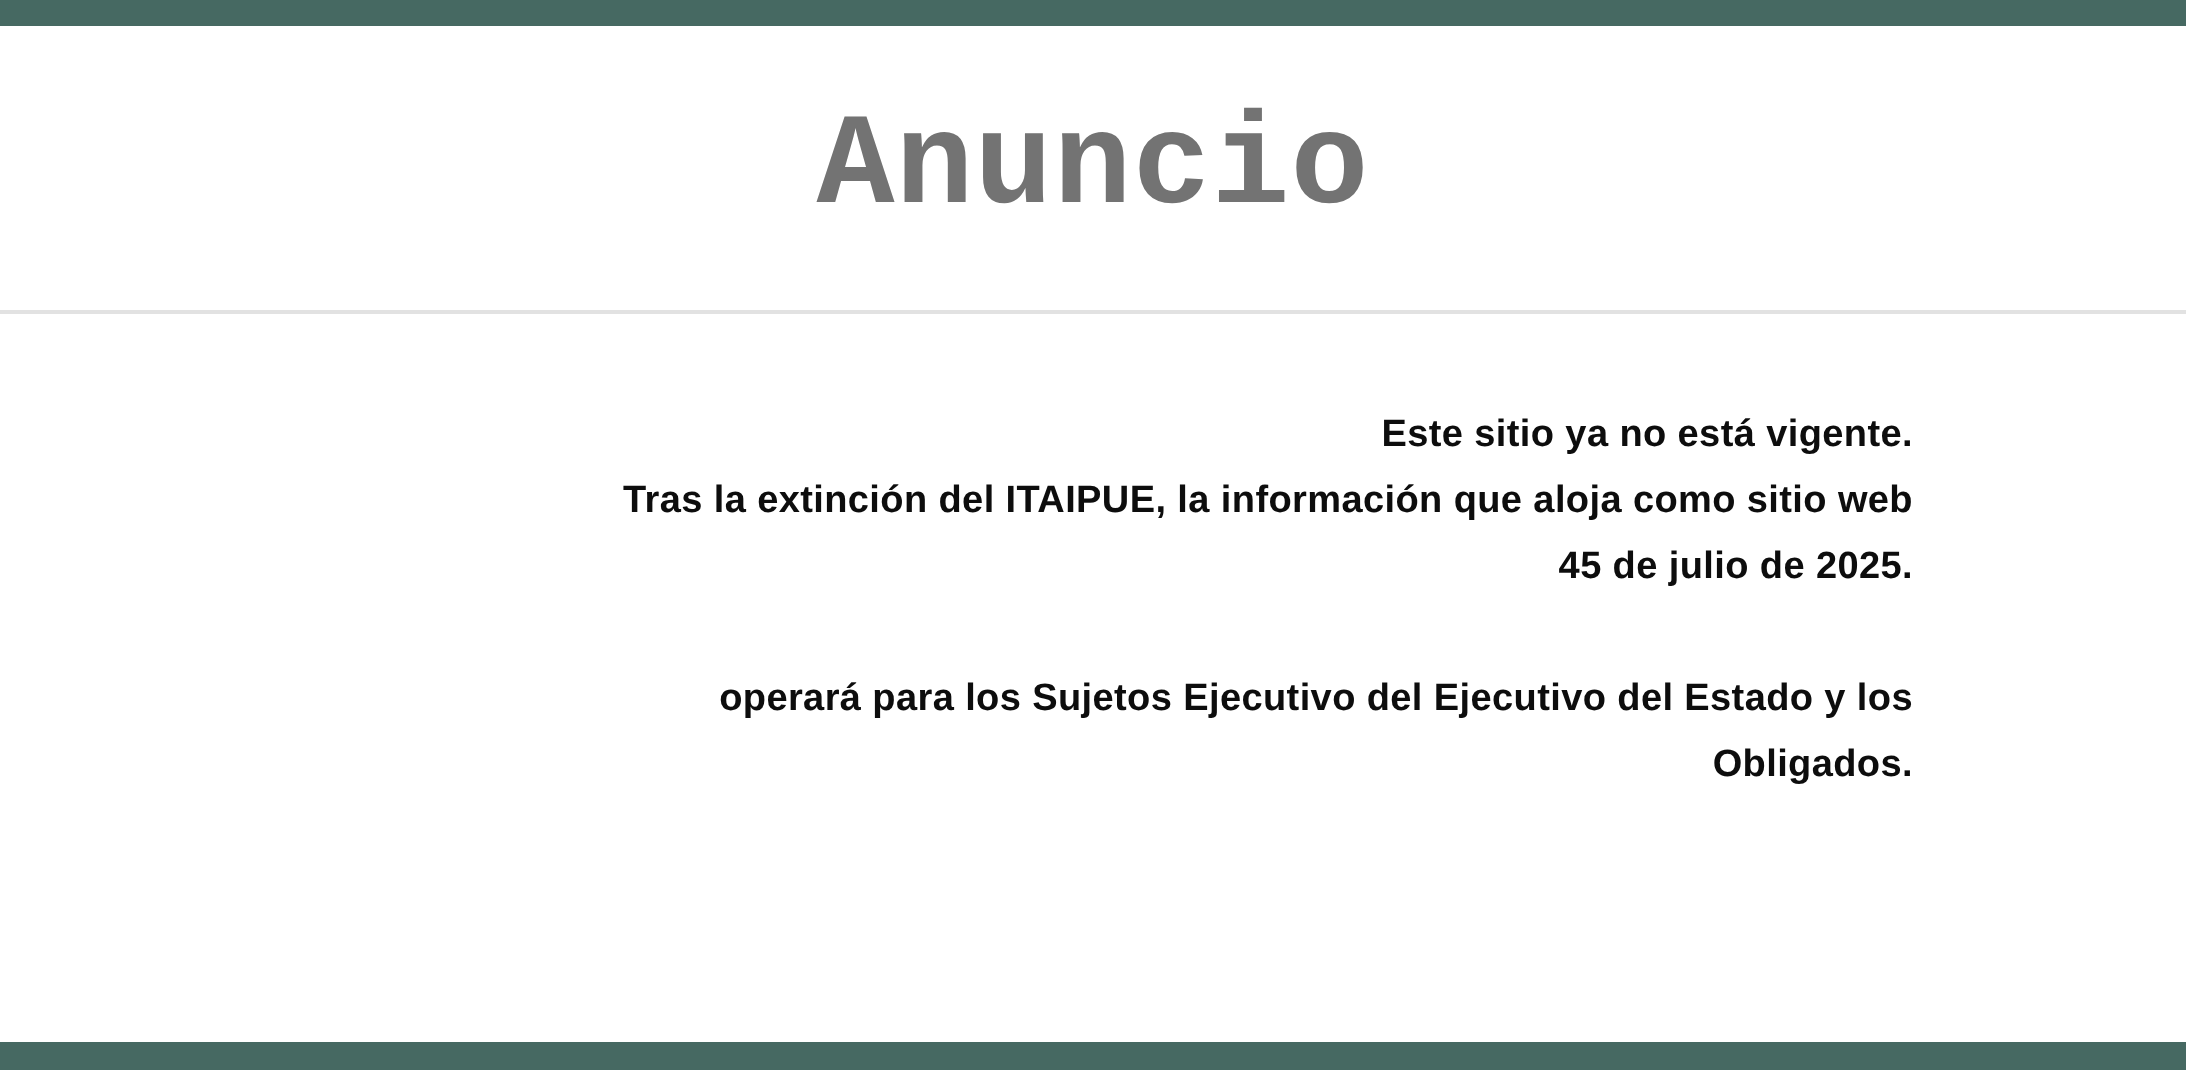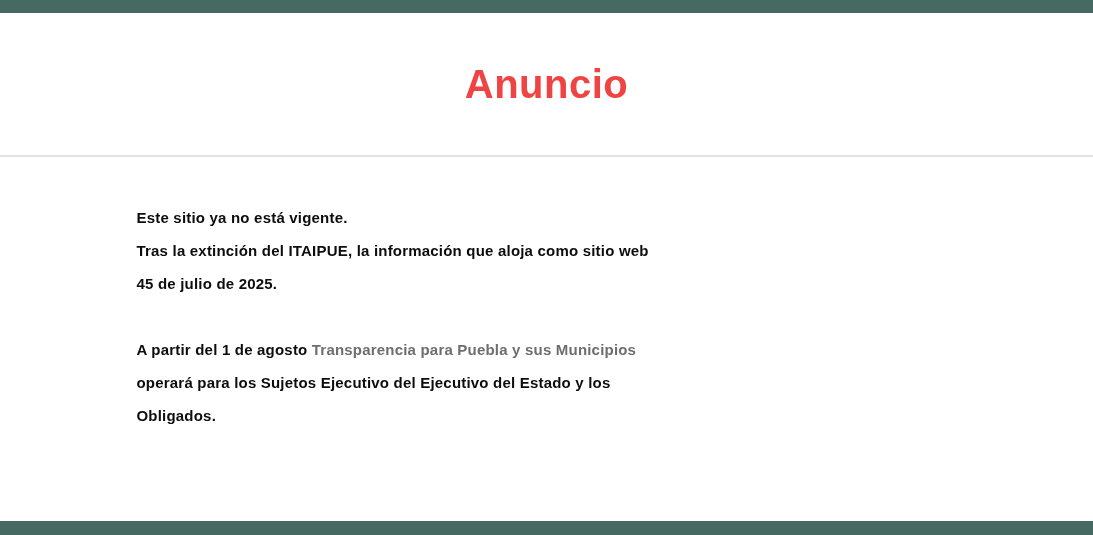--- a/index.html
+++ b/index.html
@@ -23,35 +23,36 @@
     bottom: 0;
     height: 14px;
   }
   .header {
     height: 142px;
     display: flex;
     align-items: center;
     justify-content: center;
   }
   .page-title {
-    font-size: 40px;
+    font-size: 65px;
     font-weight: 700;
     letter-spacing: 0.5px;
-    color: #ef4444;
+    color: #737373;
+    font-family: Liberation Mono, monospace;
   }
   .divider {
     border: none;
     border-top: 2px solid #e2e2e2;
     margin: 0;
     width: 100%;
   }
   .content {
     padding-top: 44px;
-    text-align: left;
-    font-size: 15px;
+    text-align: right;
+    font-size: 19px;
     font-weight: 700;
     line-height: 33px;
     letter-spacing: 0.2px;
   }
   .paragraph { margin: 0 auto; max-width: 820px; }
   .paragraph + .paragraph { margin-top: 33px; }
   .line { display: block; }
   a.inline-link {
     color: #6e6e6e;
     text-decoration: none;
@@ -71,20 +72,19 @@
 
 <div class="content">
 
   <div class="paragraph">
     <span class="line">Este sitio ya no está vigente.</span>
     <span class="line">Tras la extinción del ITAIPUE, la información que aloja como sitio web</span>
     <span class="line">45 de julio de 2025.</span>
   </div>
 
   <div class="paragraph">
-    <span class="line"><span>A partir del 1 de agosto </span><a class="inline-link">Transparencia para Puebla y sus Municipios</a></span>
     <span class="line">operará para los Sujetos Ejecutivo del Ejecutivo del Estado y los</span>
     <span class="line">Obligados.</span>
   </div>
 
 </div>
 
 <div class="accent-bar bottom"></div>
 
 </body></html>

